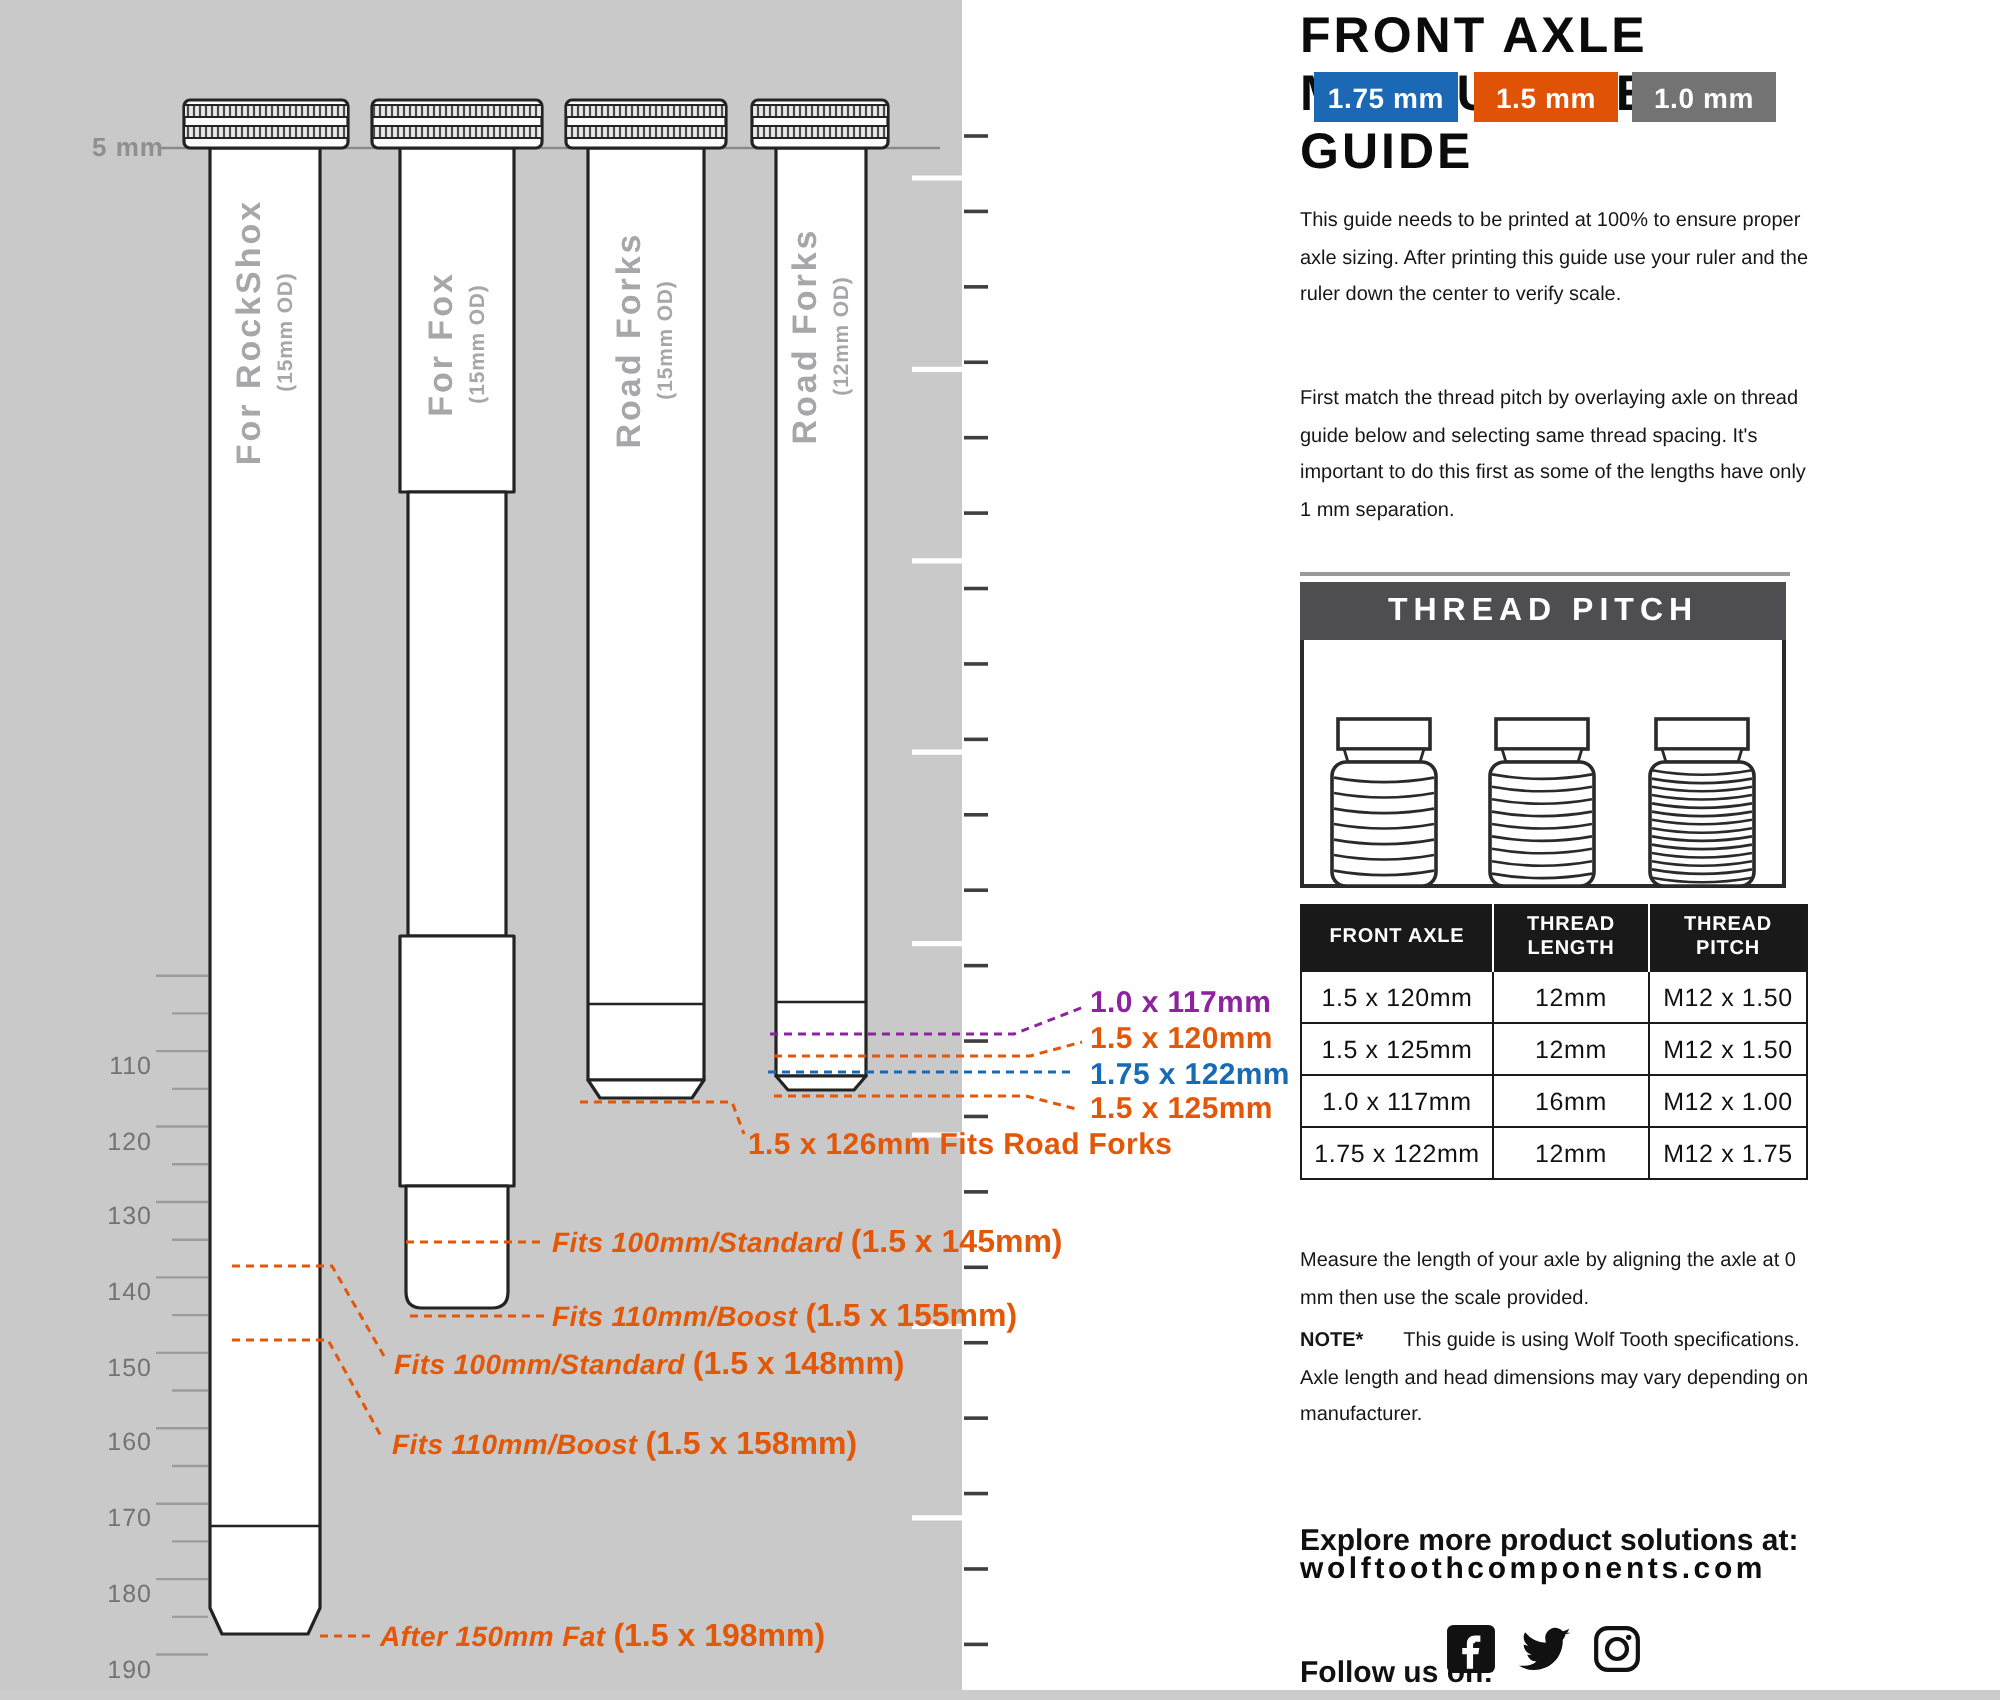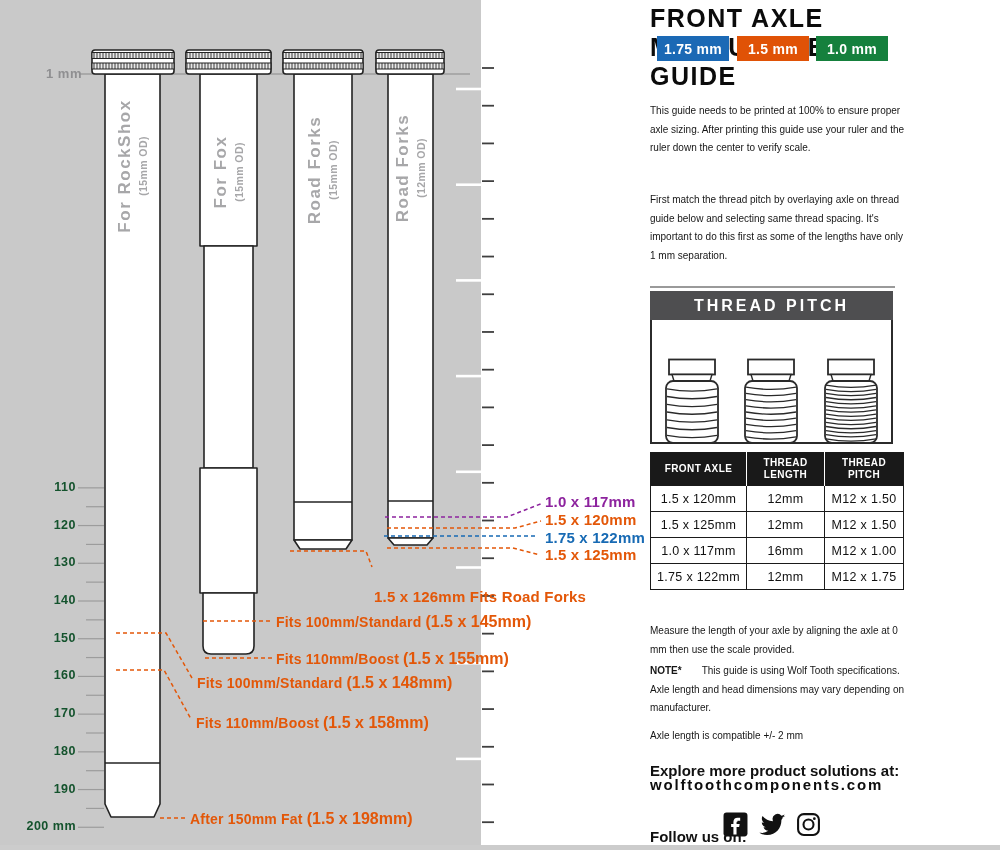--- a/index.html
+++ b/index.html
@@ -5,29 +5,29 @@
   html,body{margin:0;padding:0;}
   .page{position:relative;width:1000px;height:850px;background:#ffffff;
         font-family:"Liberation Sans",sans-serif;overflow:hidden;color:#1b1b1b;}
   .gray-panel{position:absolute;left:0;top:0;width:481px;height:845px;background:#c9c9c9;}
   .bottom-strip{position:absolute;left:0;top:845px;width:1000px;height:5px;background:#cccccc;}
   #diagram-svg{position:absolute;left:0;top:0;}
   .abs{position:absolute;}
 
   
   .zero-label{position:absolute;left:46px;top:66px;font-size:13px;font-weight:bold;color:#8f8f91;letter-spacing:.5px;}
-  .ruler-num{position:absolute;left:14px;width:62px;text-align:right;font-size:12.5px;font-weight:bold;
-             color:#14532d;letter-spacing:.5px;white-space:nowrap;}
+  .ruler-num{position:absolute;left:14px;width:62px;text-align:right;font-size:12.5px;font-weight:normal;
+             color:#737373;letter-spacing:.5px;white-space:nowrap;margin-top:46px;}
   .axle-label{position:absolute;display:flex;flex-direction:column;align-items:center;
               transform:translate(-50%,-50%) rotate(-90deg);white-space:nowrap;color:#a7a7a9;}
   .axle-label .main{font-size:17px;font-weight:bold;letter-spacing:1.5px;}
   .axle-label .sub{font-size:10.5px;font-weight:bold;letter-spacing:.4px;margin-top:2px;}
   .len-callout{position:absolute;font-size:15px;font-weight:bold;white-space:nowrap;letter-spacing:.2px;}
   .fit-callout{position:absolute;white-space:nowrap;color:#e35708;}
-  .fit-callout .main{font-size:14px;font-weight:bold;letter-spacing:.2px;}
+  .fit-callout .main{font-size:14px;font-weight:bold;letter-spacing:.2px;font-style:italic;}
   .fit-callout .detail{font-size:16px;font-weight:bold;margin-left:4px;}
 
   
   .title{position:absolute;left:650px;top:4px;width:300px;font-size:25px;line-height:29px;
          font-weight:900;color:#0b0b0b;letter-spacing:1.5px;white-space:pre-line;}
   .para{position:absolute;left:650px;width:258px;font-size:10px;line-height:18.5px;color:#161616;}
   .p1{top:102px;} .p2{top:191px;} .p3{top:622px;} .p-note{top:662px;} .p-compat{top:727px;}
   .p-note .note-label{font-weight:bold;margin-right:20px;}
   .sep-line{position:absolute;left:650px;top:286px;width:245px;height:2px;background:#9a9a9a;}
 
@@ -178,21 +178,21 @@
       <path d="M387 548 H513 L540 555" stroke="#e35708"></path>
       <path d="M290 551 H366 L372 567" stroke="#e35708"></path>
       <path d="M203 621 H272" stroke="#e35708"></path>
       <path d="M205 658 H272" stroke="#e35708"></path>
       <path d="M116 633 H166 L192 678" stroke="#e35708"></path>
       <path d="M116 670 H164 L191 719" stroke="#e35708"></path>
       <path d="M160 818 H186" stroke="#e35708"></path>
     </g>
   </svg>
 
-  <div class="zero-label">1 mm</div>
+  <div class="zero-label">5 mm</div>
   <div id="diagram-text" class="abs" style="left:0;top:0;">
       <div class="ruler-num" style="top: 479.854px;">110</div>
       <div class="ruler-num" style="top: 517.568px;">120</div>
       <div class="ruler-num" style="top: 555.282px;">130</div>
       <div class="ruler-num" style="top: 592.996px;">140</div>
       <div class="ruler-num" style="top: 630.71px;">150</div>
       <div class="ruler-num" style="top: 668.424px;">160</div>
       <div class="ruler-num" style="top: 706.138px;">170</div>
       <div class="ruler-num" style="top: 743.852px;">180</div>
       <div class="ruler-num" style="top: 781.566px;">190</div>
@@ -210,21 +210,21 @@
         <span class="sub">(15mm OD)</span>
       </div>
       <div class="axle-label" style="left: 410px; top: 168px;">
         <span class="main">Road Forks</span>
         <span class="sub">(12mm OD)</span>
       </div>
       <div class="len-callout" style="left: 545px; top: 493px; color: rgb(141, 35, 158);">1.0 x 117mm</div>
       <div class="len-callout" style="left: 545px; top: 511px; color: rgb(227, 87, 8);">1.5 x 120mm</div>
       <div class="len-callout" style="left: 545px; top: 529px; color: rgb(23, 106, 180);">1.75 x 122mm</div>
       <div class="len-callout" style="left: 545px; top: 546px; color: rgb(227, 87, 8);">1.5 x 125mm</div>
-      <div class="len-callout" style="left: 374px; top: 588px; color: rgb(227, 87, 8);">1.5 x 126mm Fits Road Forks</div>
+      <div class="len-callout" style="left: 374px; top: 564px; color: rgb(227, 87, 8);">1.5 x 126mm Fits Road Forks</div>
       <div class="fit-callout" style="left: 276px; top: 613px;"><span class="main">Fits 100mm/Standard</span><span class="detail">(1.5 x 145mm)</span></div>
       <div class="fit-callout" style="left: 276px; top: 650px;"><span class="main">Fits 110mm/Boost</span><span class="detail">(1.5 x 155mm)</span></div>
       <div class="fit-callout" style="left: 197px; top: 674px;"><span class="main">Fits 100mm/Standard</span><span class="detail">(1.5 x 148mm)</span></div>
       <div class="fit-callout" style="left: 196px; top: 714px;"><span class="main">Fits 110mm/Boost</span><span class="detail">(1.5 x 158mm)</span></div>
       <div class="fit-callout" style="left: 190px; top: 810px;"><span class="main">After 150mm Fat</span><span class="detail">(1.5 x 198mm)</span></div>
     </div>
 
   <div class="title">FRONT AXLE
 MEASUREMENT
 GUIDE</div>
@@ -266,21 +266,20 @@
           <td>12mm</td>
           <td>M12 x 1.75</td>
         </tr>
       </tbody>
   </table>
 
   <div class="para p3">Measure the length of your axle by aligning the axle at 0 mm then use the scale provided.</div>
   <div class="para p-note">
     <span class="note-label">NOTE*</span><span>This guide is using Wolf Tooth specifications. Axle length and head dimensions may vary depending on manufacturer.</span>
   </div>
-  <div class="para p-compat">Axle length is compatible +/- 2 mm</div>
 
   <div class="explore">Explore more product solutions at:</div>
   <div class="website">wolftoothcomponents.com</div>
   <div class="follow">Follow us on:</div>
 
   <span class="soc" style="left:723px;">
     <svg width="25" height="25" viewBox="0 0 24 24">
       <rect x="0.5" y="0.5" width="23" height="23" rx="3" fill="#111111"></rect>
       <path d="M14 8.5h2.5V5.5h-2.5c-2.49 0-4 1.51-4 4v2H7.8v3H10v7h3v-7h2.5l.5-3H13v-1.5c0-.66.34-1 1-1z" fill="#ffffff"></path>
     </svg>
@@ -319,21 +318,21 @@
       <path d="M3 29.2 q 25 4.5 50 0" fill="none" stroke="#2a2a2a" stroke-width="1.3"></path>
       <path d="M3 35.4 q 25 4.5 50 0" fill="none" stroke="#2a2a2a" stroke-width="1.3"></path>
       <path d="M3 41.6 q 25 4.5 50 0" fill="none" stroke="#2a2a2a" stroke-width="1.3"></path>
       <path d="M3 47.8 q 25 4.5 50 0" fill="none" stroke="#2a2a2a" stroke-width="1.3"></path>
       <path d="M3 54.0 q 25 4.5 50 0" fill="none" stroke="#2a2a2a" stroke-width="1.3"></path>
       <path d="M3 60.2 q 25 4.5 50 0" fill="none" stroke="#2a2a2a" stroke-width="1.3"></path>
       <path d="M3 66.4 q 25 4.5 50 0" fill="none" stroke="#2a2a2a" stroke-width="1.3"></path>
       <path d="M3 72.6 q 25 4.5 50 0" fill="none" stroke="#2a2a2a" stroke-width="1.3"></path>
       <path d="M3 78.8 q 25 4.5 50 0" fill="none" stroke="#2a2a2a" stroke-width="1.3"></path>
     </svg>
-    <div class="pitch-badge" style="left: 816px; background: #15803d;">1.0 mm</div>
+    <div class="pitch-badge" style="left: 816px; background: #737373;">1.0 mm</div>
     <svg width="56" height="90" viewBox="0 0 56 90" class="bolt" style="left: 823px;">
       <rect x="5" y="1.5" width="46" height="15" fill="#ffffff" stroke="#2a2a2a" stroke-width="1.8"></rect>
       <path d="M8 16.5 H48 L46 23 H10 Z" fill="#ffffff" stroke="#2a2a2a" stroke-width="1.4"></path>
       <rect x="2" y="23" width="52" height="62" rx="7" fill="#ffffff" stroke="#2a2a2a" stroke-width="1.8"></rect>
       <path d="M3 27.1 q 25 4.5 50 0" fill="none" stroke="#2a2a2a" stroke-width="1.3"></path>
       <path d="M3 31.3 q 25 4.5 50 0" fill="none" stroke="#2a2a2a" stroke-width="1.3"></path>
       <path d="M3 35.4 q 25 4.5 50 0" fill="none" stroke="#2a2a2a" stroke-width="1.3"></path>
       <path d="M3 39.5 q 25 4.5 50 0" fill="none" stroke="#2a2a2a" stroke-width="1.3"></path>
       <path d="M3 43.7 q 25 4.5 50 0" fill="none" stroke="#2a2a2a" stroke-width="1.3"></path>
       <path d="M3 47.8 q 25 4.5 50 0" fill="none" stroke="#2a2a2a" stroke-width="1.3"></path>

